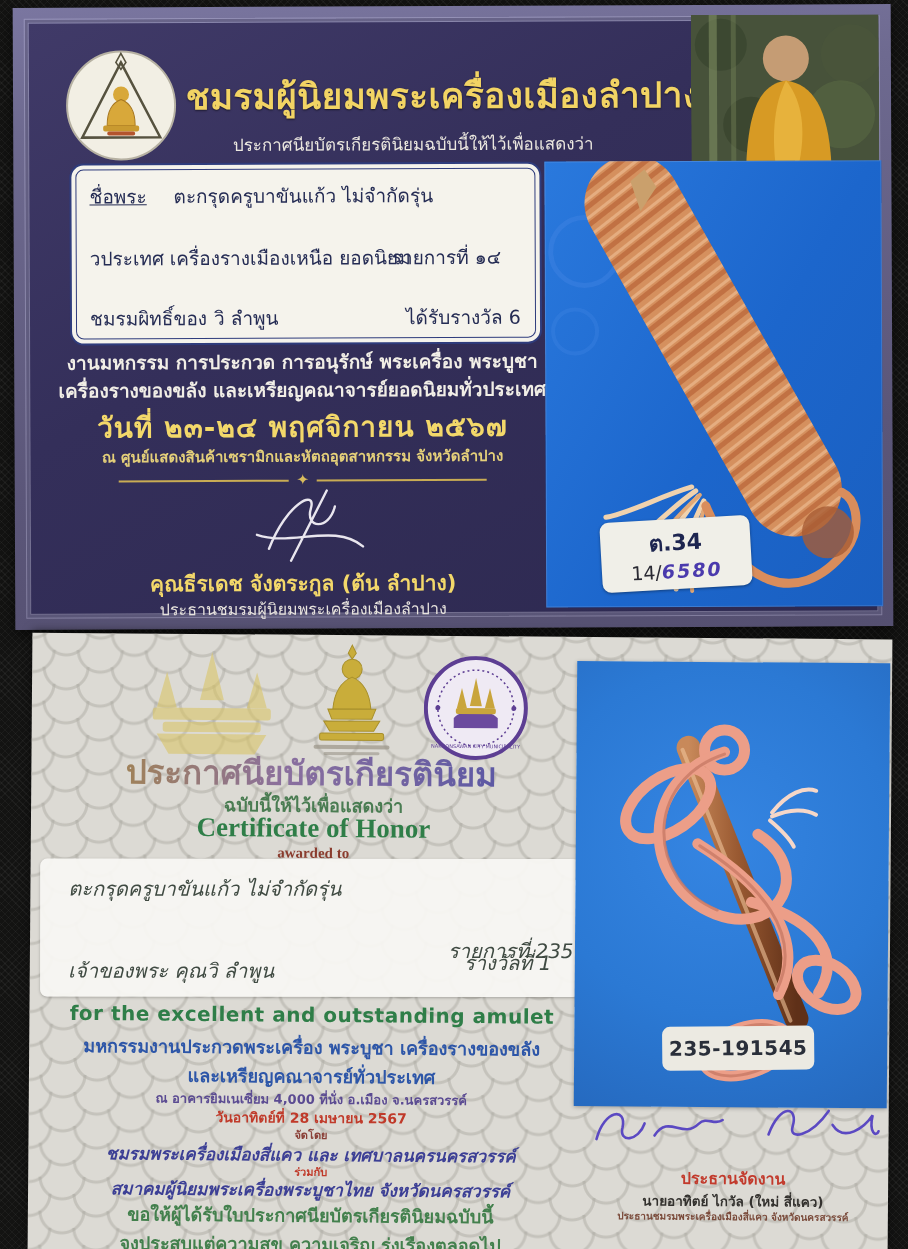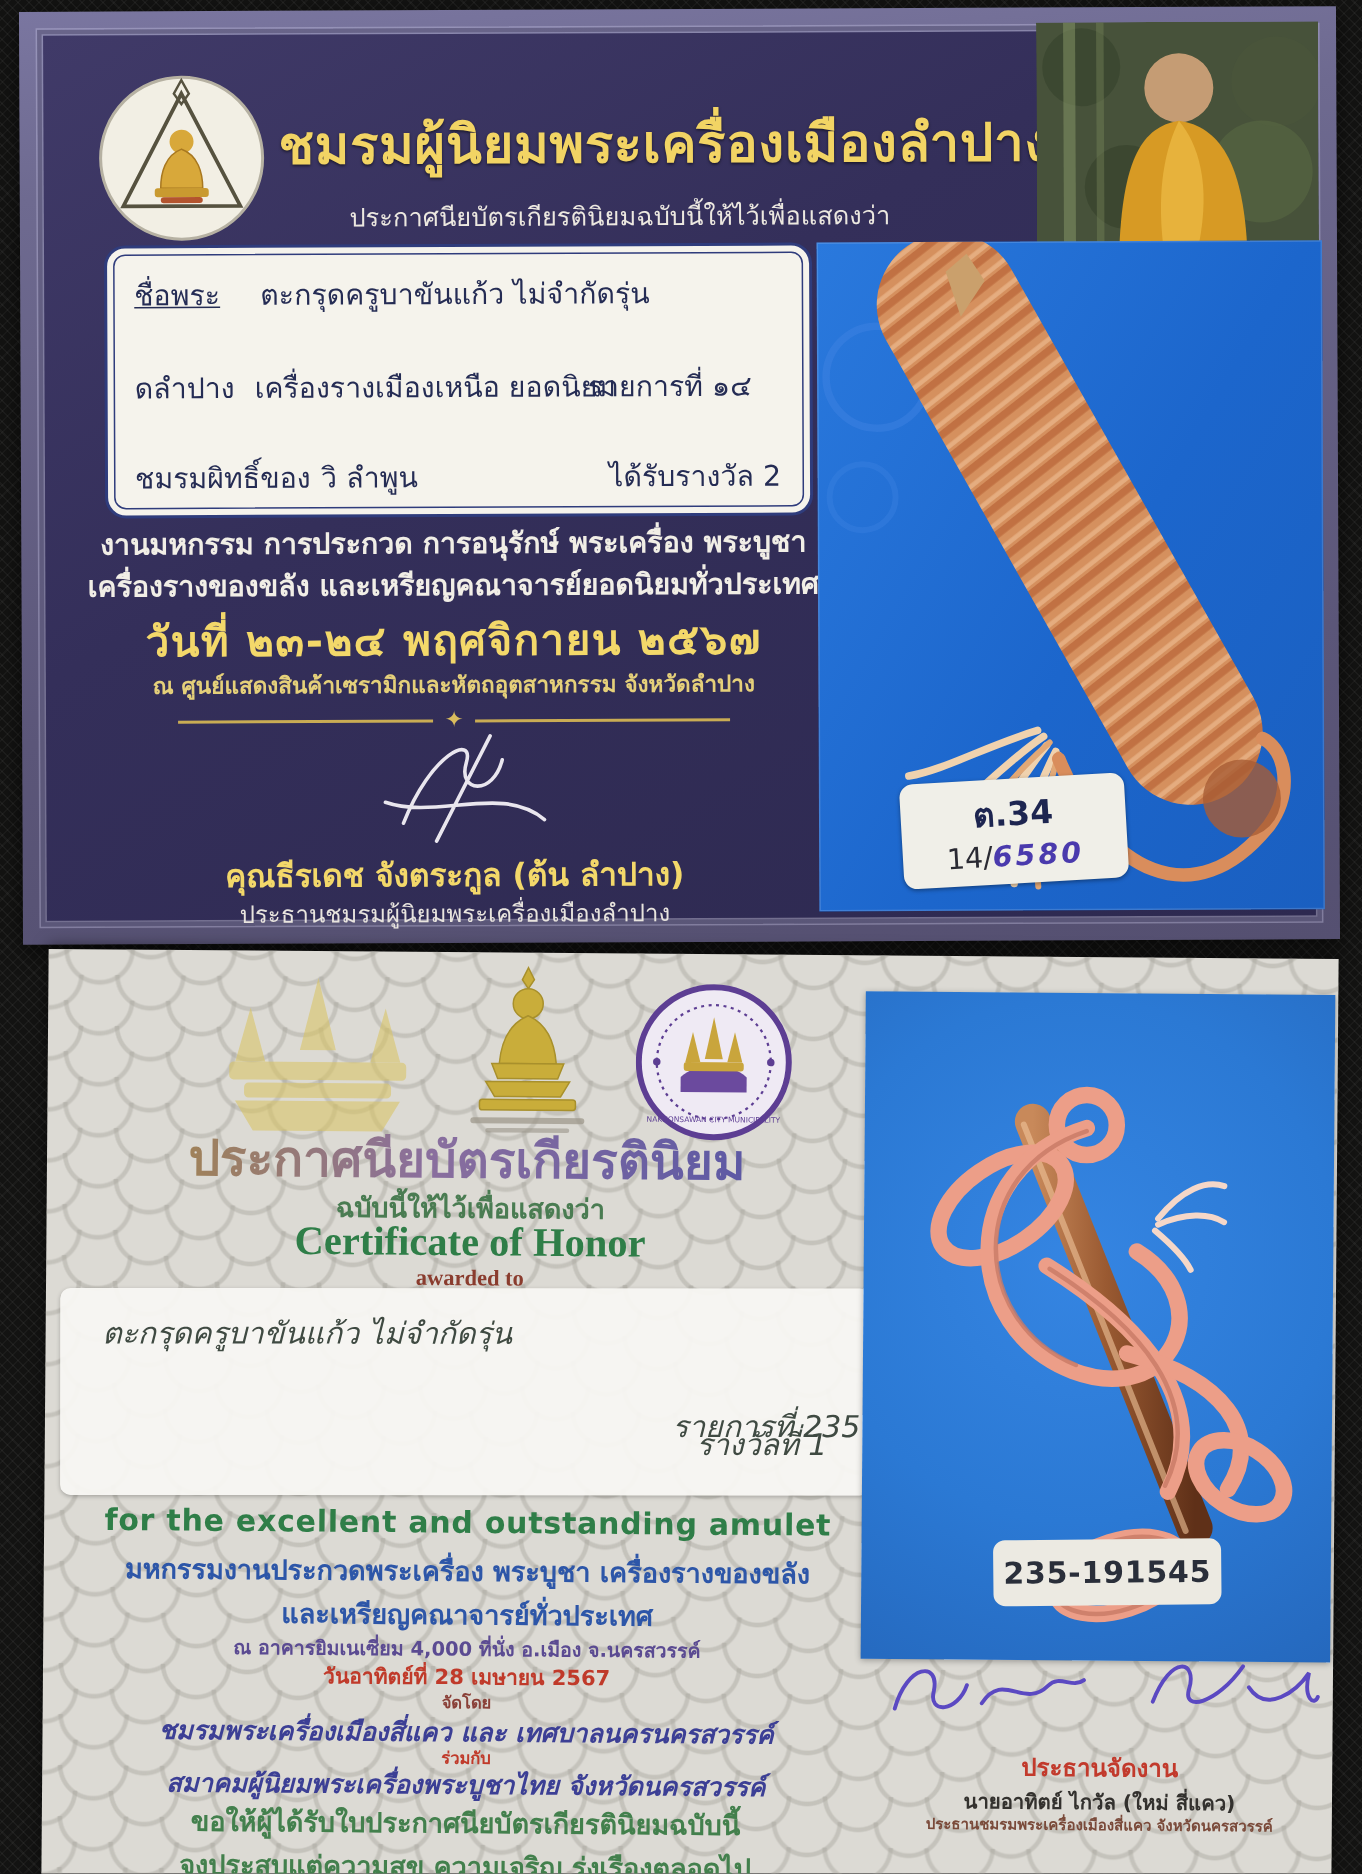--- a/index.html
+++ b/index.html
@@ -144,28 +144,28 @@
 
   <div class="abs tc-title">ชมรมผู้นิยมพระเครื่องเมืองลำปาง</div>
   <div class="abs tc-sub">ประกาศนียบัตรเกียรตินิยมฉบับนี้ให้ไว้เพื่อแสดงว่า</div>
 
   <div class="abs info-box">
     <div class="ib-row" style="top:16px;">
       <span style="display:inline-block;width:78px;text-decoration:underline;">ชื่อพระ</span>
       <span>ตะกรุดครูบาขันแก้ว ไม่จำกัดรุ่น</span>
     </div>
     <div class="ib-row" style="top:78px;">
-      <span style="display:inline-block;width:74px;">ดลำปาง</span>
+      <span style="display:inline-block;width:74px;">วประเทศ</span>
       <span>เครื่องรางเมืองเหนือ ยอดนิยม</span>
       <span class="ib-extra" style="left:302px;">รายการที่ ๑๔</span>
     </div>
     <div class="ib-row" style="top:138px;">
       <span style="display:inline-block;width:118px;">ชมรมผิทธิ์ของ</span>
       <span>วิ ลำพูน</span>
-      <span class="ib-extra" style="left:316px;">ได้รับรางวัล 2</span>
+      <span class="ib-extra" style="left:316px;">ได้รับรางวัล 6</span>
     </div>
   </div>
 
   <div class="abs tc-left">
     <div class="abs ctr tc-ev1">งานมหกรรม การประกวด การอนุรักษ์ พระเครื่อง พระบูชา</div>
     <div class="abs ctr tc-ev2">เครื่องรางของขลัง และเหรียญคณาจารย์ยอดนิยมทั่วประเทศ</div>
     <div class="abs ctr tc-date">วันที่ ๒๓-๒๔ พฤศจิกายน ๒๕๖๗</div>
     <div class="abs ctr tc-venue">ณ ศูนย์แสดงสินค้าเซรามิกและหัตถอุตสาหกรรม จังหวัดลำปาง</div>
     <div class="abs tc-div">
       <span class="ln"></span>
@@ -280,20 +280,21 @@
 
   <div class="abs bc-left">
     <div class="abs bc-title">ประกาศนียบัตรเกียรตินิยม</div>
     <div class="abs ctr bc-sub">ฉบับนี้ให้ไว้เพื่อแสดงว่า</div>
     <div class="abs ctr bc-en">Certificate of Honor</div>
     <div class="abs ctr bc-awd">awarded to</div>
 
     <div class="abs bc-box">
       <div class="bl" style="top:14px;">ตะกรุดครูบาขันแก้ว ไม่จำกัดรุ่น</div>
       <div class="bx" style="top:48px;left:408px;margin-top:28px;">รายการที่ 235</div>
+      <div class="bl" style="top:96px;">เจ้าของพระ คุณวิ ลำพูน</div>
       <div class="bx" style="top:88px;left:424px;">รางวัลที่ 1</div>
     </div>
 
     <div class="abs ctr bc-tag">for the excellent and outstanding amulet</div>
     <div class="abs ctr bc-bl1">มหกรรมงานประกวดพระเครื่อง พระบูชา เครื่องรางของขลัง</div>
     <div class="abs ctr bc-bl2">และเหรียญคณาจารย์ทั่วประเทศ</div>
     <div class="abs ctr bc-ven">ณ อาคารยิมเนเซี่ยม 4,000 ที่นั่ง อ.เมือง จ.นครสวรรค์</div>
     <div class="abs ctr bc-date">วันอาทิตย์ที่ 28 เมษายน 2567</div>
     <div class="abs ctr bc-org0">จัดโดย</div>
     <div class="abs ctr bc-org1">ชมรมพระเครื่องเมืองสี่แคว และ เทศบาลนครนครสวรรค์</div>

